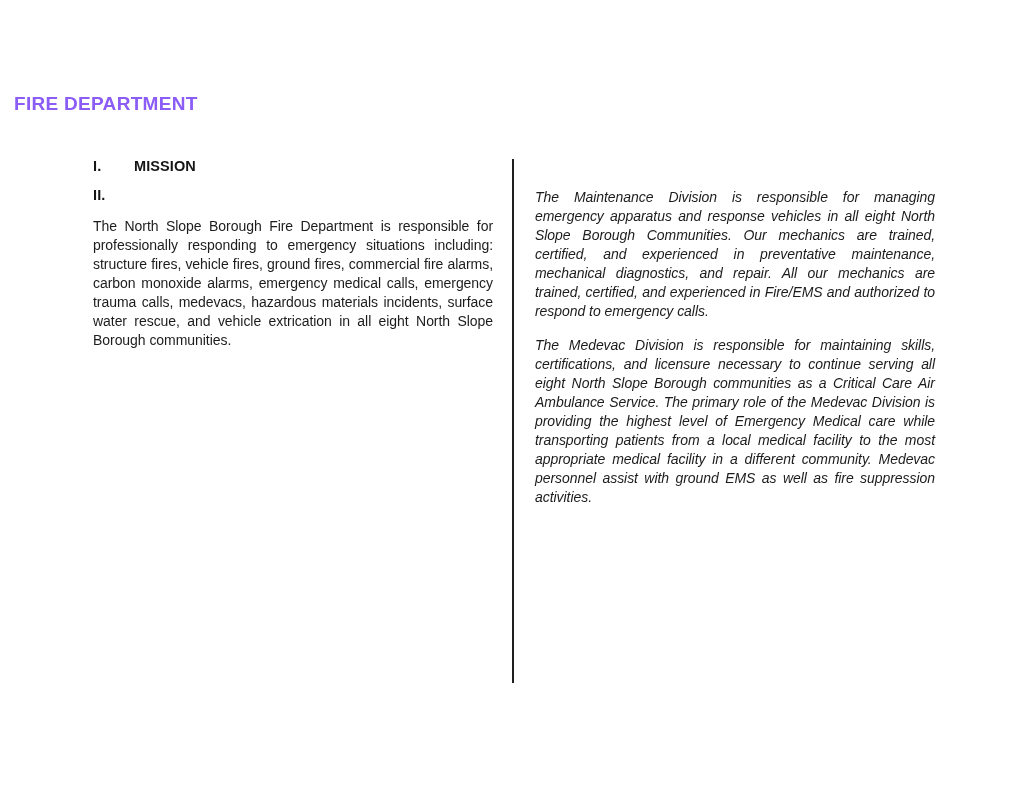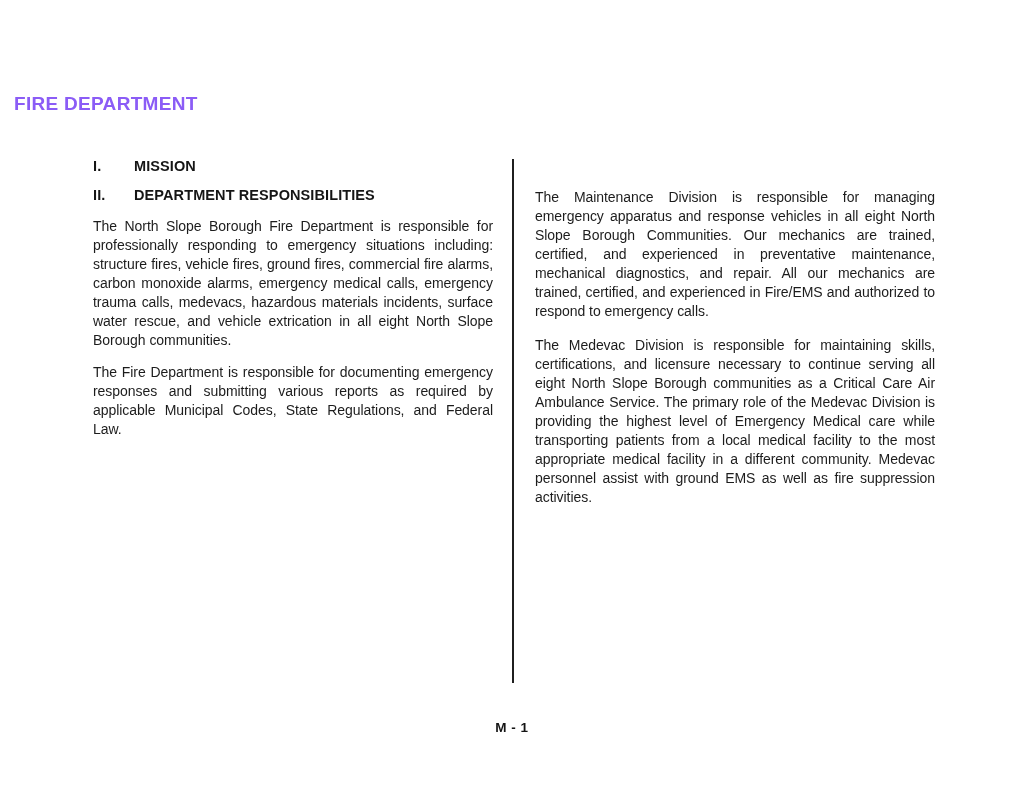--- a/index.html
+++ b/index.html
@@ -34,21 +34,21 @@
   .col {
     width: 400px;
     font-size: 14px;
     line-height: 19px;
     letter-spacing: -0.05px;
     text-align: justify;
     color: #1c1c1c;
   }
   .col p { margin: 0 0 13px 0; }
   .col-right { padding-top: 29px; }
-  .col-right p { margin-bottom: 15px; }
+  .col-right p { margin-bottom: 15px; font-style: italic; }
   .divider {
     flex: none;
     width: 2px; height: 524px;
     background: #1f1f1f;
     margin-left: 19px; margin-right: 21px;
   }
   .section-heading {
     display: flex;
     font-weight: 700;
     font-size: 14.5px;
@@ -82,37 +82,34 @@
     <div class="col col-left">
 
       <div class="section-heading">
         <span class="num">I.</span>
         <span class="label">MISSION</span>
       </div>
 
 
       <div class="section-heading second">
         <span class="num">II.</span>
-        <span class="label">DEPARTMENT RESPONSIBILITIES</span>
       </div>
 
       <p>The North Slope Borough Fire Department is responsible for professionally responding to emergency situations including: structure fires, vehicle fires, ground fires, commercial fire alarms, carbon monoxide alarms, emergency medical calls, emergency trauma calls, medevacs, hazardous materials incidents, surface water rescue, and vehicle extrication in all eight North Slope Borough communities.</p>
 
-      <p>The Fire Department is responsible for documenting emergency responses and submitting various reports as required by applicable Municipal Codes, State Regulations, and Federal Law.</p>
 
 
     </div>
 
     <div class="divider"></div>
 
     <div class="col col-right">
 
       <p>The Maintenance Division is responsible for managing emergency apparatus and response vehicles in all eight North Slope Borough Communities. Our mechanics are trained, certified, and experienced in preventative maintenance, mechanical diagnostics, and repair. All our mechanics are trained, certified, and experienced in Fire/EMS and authorized to respond to emergency calls.</p>
 
       <p>The Medevac Division is responsible for maintaining skills, certifications, and licensure necessary to continue serving all eight North Slope Borough communities as a Critical Care Air Ambulance Service. The primary role of the Medevac Division is providing the highest level of Emergency Medical care while transporting patients from a local medical facility to the most appropriate medical facility in a different community. Medevac personnel assist with ground EMS as well as fire suppression activities.</p>
 
     </div>
 
   </div>
 
-  <div class="page-number">M - 1</div>
 
 </div>
 
 </body></html>

